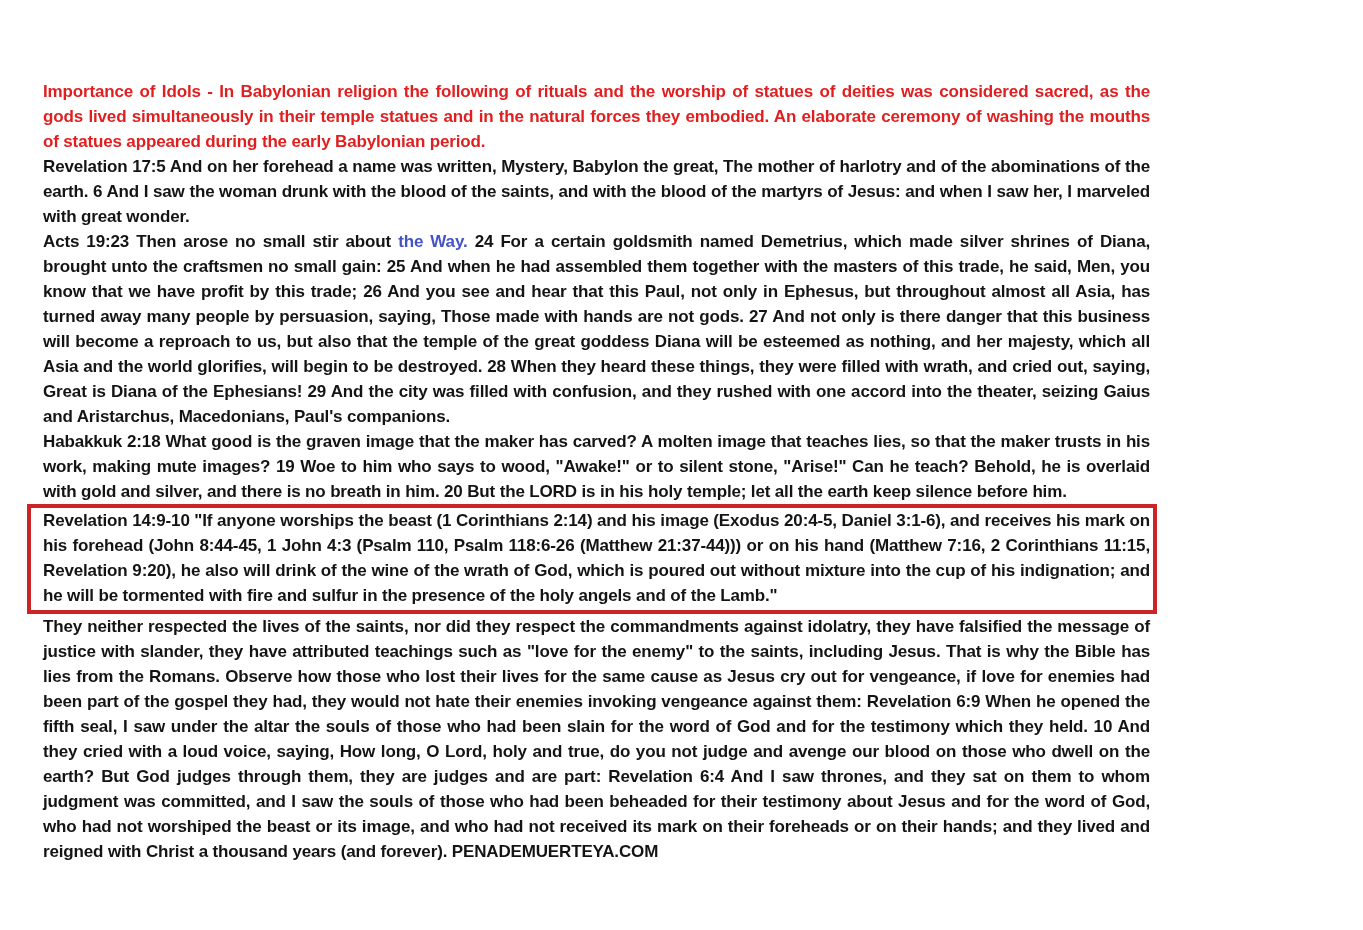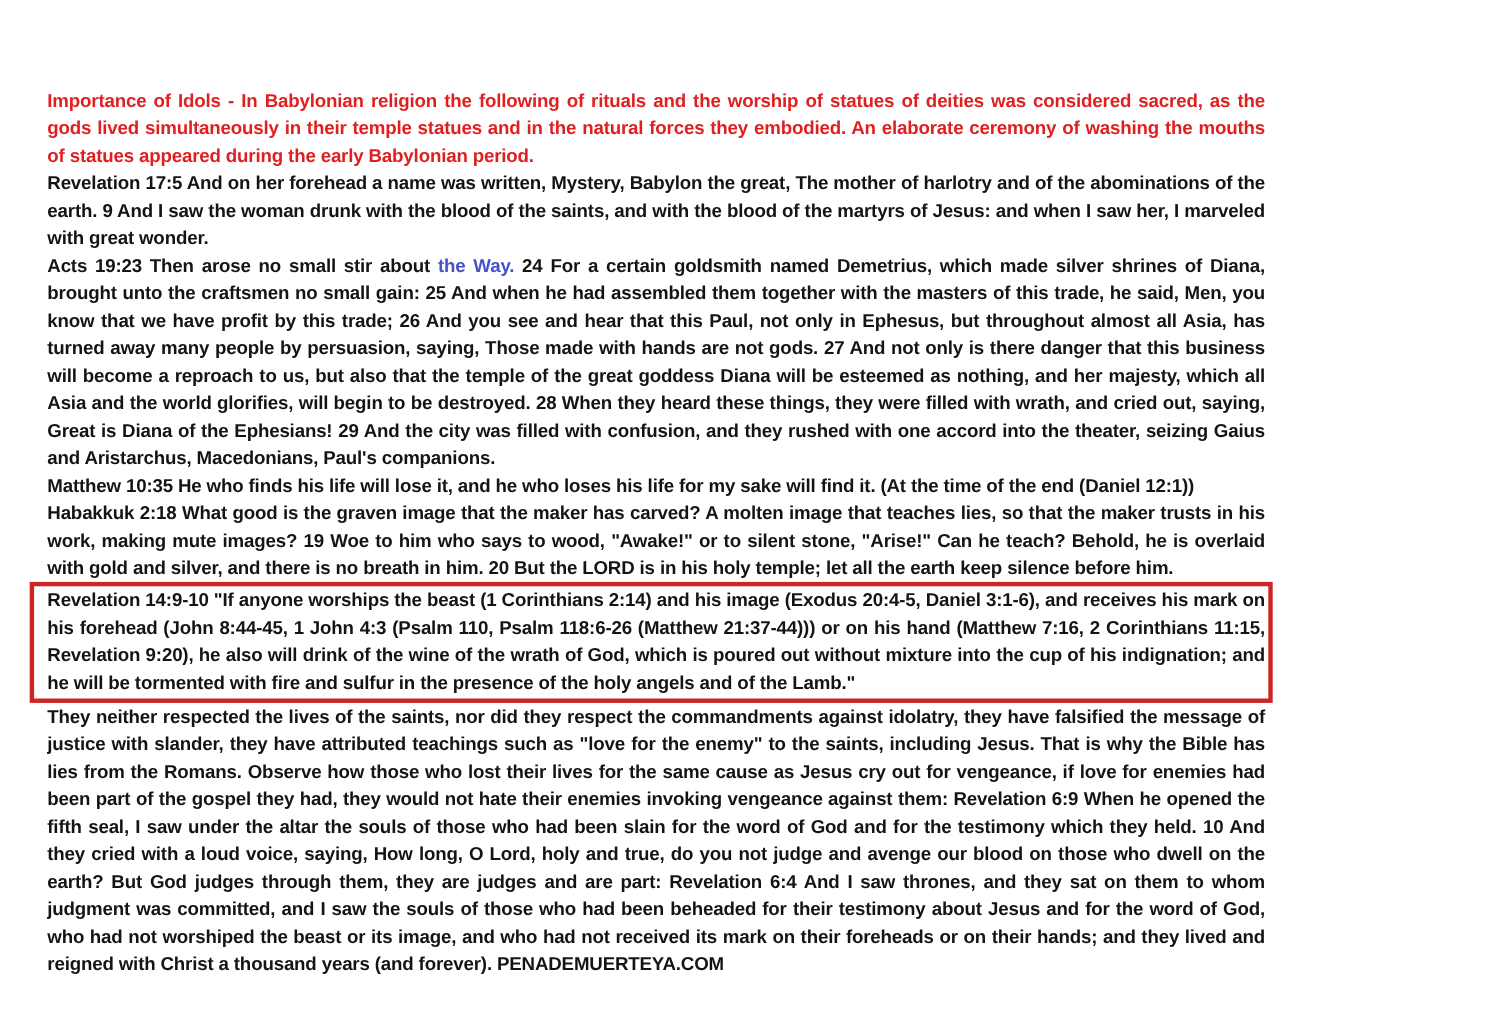--- a/index.html
+++ b/index.html
@@ -44,25 +44,24 @@
     margin-right: -7px;
     padding: 0 3px 2px 12px;
   }
 </style>
 </head>
 <body style="background: rgb(255, 255, 255);">
 
 <div class="page">
   <p class="para heading">Importance of Idols - In Babylonian religion the following of rituals and the worship of statues of deities was considered sacred, as the gods lived simultaneously in their temple statues and in the natural forces they embodied. An elaborate ceremony of washing the mouths of statues appeared during the early Babylonian period.</p>
 
-  <p class="para">Revelation 17:5 And on her forehead a name was written, Mystery, Babylon the great, The mother of harlotry and of the abominations of the earth. 9 And I saw the woman drunk with the blood of the saints, and with the blood of the martyrs of Jesus: and when I saw her, I marveled with great wonder.</p>
+  <p class="para">Revelation 17:5 And on her forehead a name was written, Mystery, Babylon the great, The mother of harlotry and of the abominations of the earth. 6 And I saw the woman drunk with the blood of the saints, and with the blood of the martyrs of Jesus: and when I saw her, I marveled with great wonder.</p>
 
   <p class="para"><span>Acts 19:23 Then arose no small stir about </span><a class="link">the Way.</a><span> 24 For a certain goldsmith named Demetrius, which made silver shrines of Diana, brought unto the craftsmen no small gain: 25 And when he had assembled them together with the masters of this trade, he said, Men, you know that we have profit by this trade; 26 And you see and hear that this Paul, not only in Ephesus, but throughout almost all Asia, has turned away many people by persuasion, saying, Those made with hands are not gods. 27 And not only is there danger that this business will become a reproach to us, but also that the temple of the great goddess Diana will be esteemed as nothing, and her majesty, which all Asia and the world glorifies, will begin to be destroyed. 28 When they heard these things, they were filled with wrath, and cried out, saying, Great is Diana of the Ephesians! 29 And the city was filled with confusion, and they rushed with one accord into the theater, seizing Gaius and Aristarchus, Macedonians, Paul's companions.</span></p>
 
-  <p class="para">Matthew 10:35 He who finds his life will lose it, and he who loses his life for my sake will find it. (At the time of the end (Daniel 12:1))</p>
 
   <p class="para">Habakkuk 2:18 What good is the graven image that the maker has carved? A molten image that teaches lies, so that the maker trusts in his work, making mute images? 19 Woe to him who says to wood, "Awake!" or to silent stone, "Arise!" Can he teach? Behold, he is overlaid with gold and silver, and there is no breath in him. 20 But the LORD is in his holy temple; let all the earth keep silence before him.</p>
 
 
   <p class="para boxed">Revelation 14:9-10 "If anyone worships the beast (1 Corinthians 2:14) and his image (Exodus 20:4-5, Daniel 3:1-6), and receives his mark on his forehead (John 8:44-45, 1 John 4:3 (Psalm 110, Psalm 118:6-26 (Matthew 21:37-44))) or on his hand (Matthew 7:16, 2 Corinthians 11:15, Revelation 9:20), he also will drink of the wine of the wrath of God, which is poured out without mixture into the cup of his indignation; and he will be tormented with fire and sulfur in the presence of the holy angels and of the Lamb."</p>
 
   <p class="para">They neither respected the lives of the saints, nor did they respect the commandments against idolatry, they have falsified the message of justice with slander, they have attributed teachings such as "love for the enemy" to the saints, including Jesus. That is why the Bible has lies from the Romans. Observe how those who lost their lives for the same cause as Jesus cry out for vengeance, if love for enemies had been part of the gospel they had, they would not hate their enemies invoking vengeance against them: Revelation 6:9 When he opened the fifth seal, I saw under the altar the souls of those who had been slain for the word of God and for the testimony which they held. 10 And they cried with a loud voice, saying, How long, O Lord, holy and true, do you not judge and avenge our blood on those who dwell on the earth? But God judges through them, they are judges and are part: Revelation 6:4 And I saw thrones, and they sat on them to whom judgment was committed, and I saw the souls of those who had been beheaded for their testimony about Jesus and for the word of God, who had not worshiped the beast or its image, and who had not received its mark on their foreheads or on their hands; and they lived and reigned with Christ a thousand years (and forever). PENADEMUERTEYA.COM</p>
 </div>
 
 </body></html>

